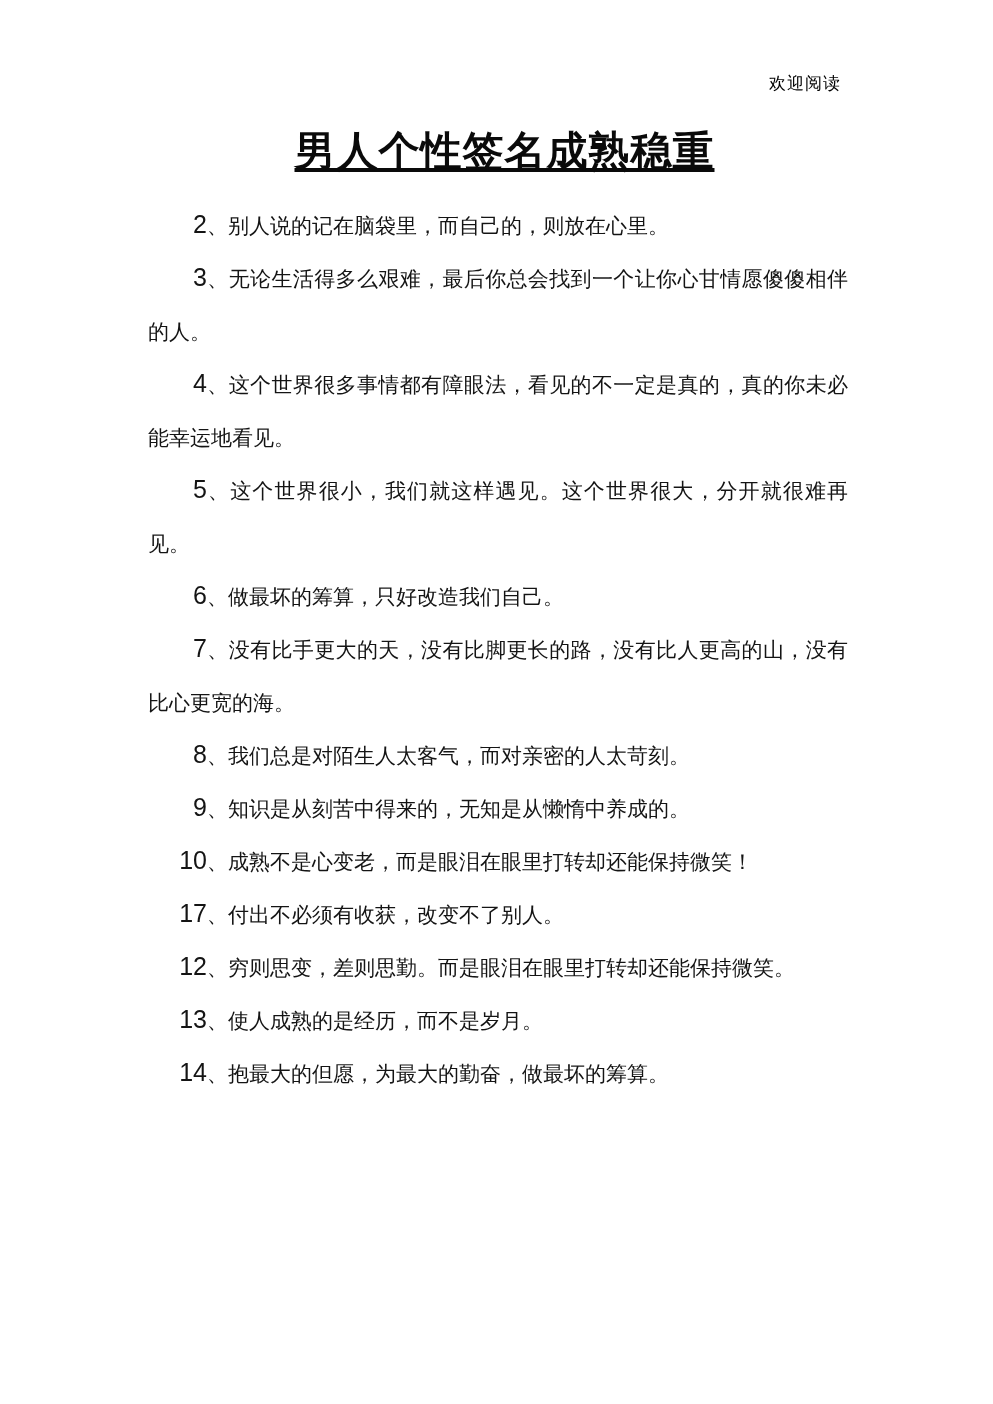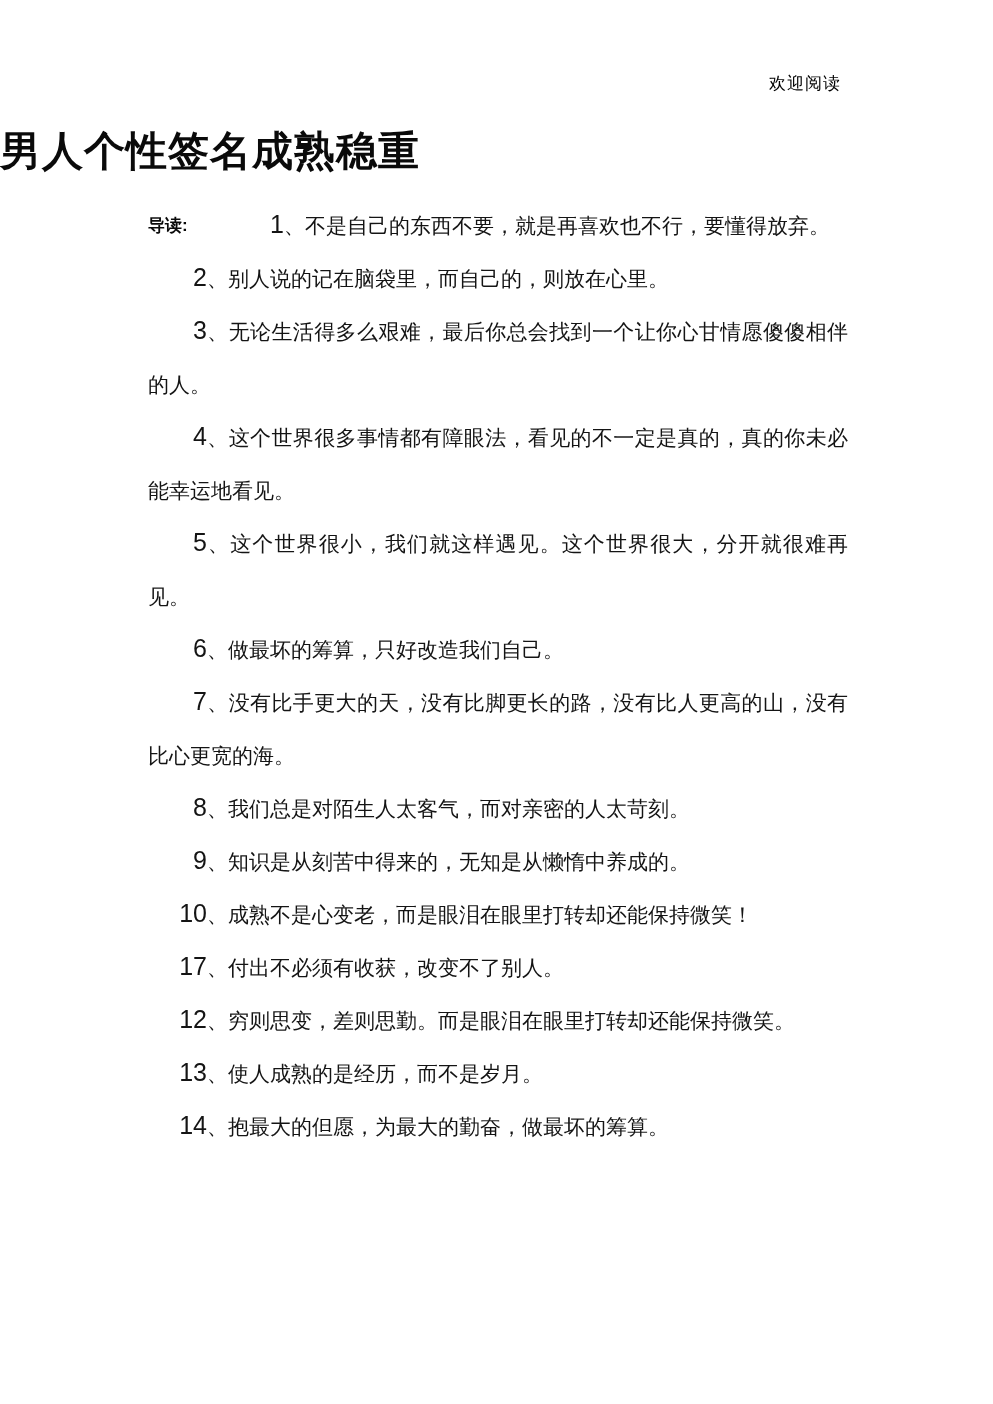--- a/index.html
+++ b/index.html
@@ -19,28 +19,29 @@
     position: absolute;
     top: 72px;
     right: 152px;
     font-size: 17px;
     letter-spacing: 1px;
     color: #000000;
   }
   .doc-title {
     position: absolute;
     top: 124px;
-    left: 0;
+    left: 16px;
     right: 0;
     margin: 0;
-    text-align: left;
+    text-align: center;
     font-size: 41px;
     font-weight: 700;
     letter-spacing: 1px;
     color: #0a0a0a;
+    text-decoration: underline;
   }
   .content {
     position: absolute;
     top: 199px;
     left: 148px;
     width: 700px;
     font-size: 21px;
     line-height: 53px;
     text-align: justify;
   }
@@ -78,23 +79,20 @@
 </head>
 <body>
 
 <div class="page">
 
   <div class="header-note">欢迎阅读</div>
 
   <h1 class="doc-title">男人个性签名成熟稳重</h1>
 
   <div class="content">
-    <p class="para lead-para">
-      <span class="lead-label">导读:</span><span class="numbox">1</span><span class="sep">、</span><span class="text">不是自己的东西不要，就是再喜欢也不行，要懂得放弃。</span>
-    </p>
 
   <p class="para">
     <span class="numbox">2</span><span class="sep">、</span><span class="text">别人说的记在脑袋里，而自己的，则放在心里。</span>
   </p>
 
   <p class="para">
     <span class="numbox">3</span><span class="sep">、</span><span class="text">无论生活得多么艰难，最后你总会找到一个让你心甘情愿傻傻相伴的人。</span>
   </p>
 
   <p class="para">

